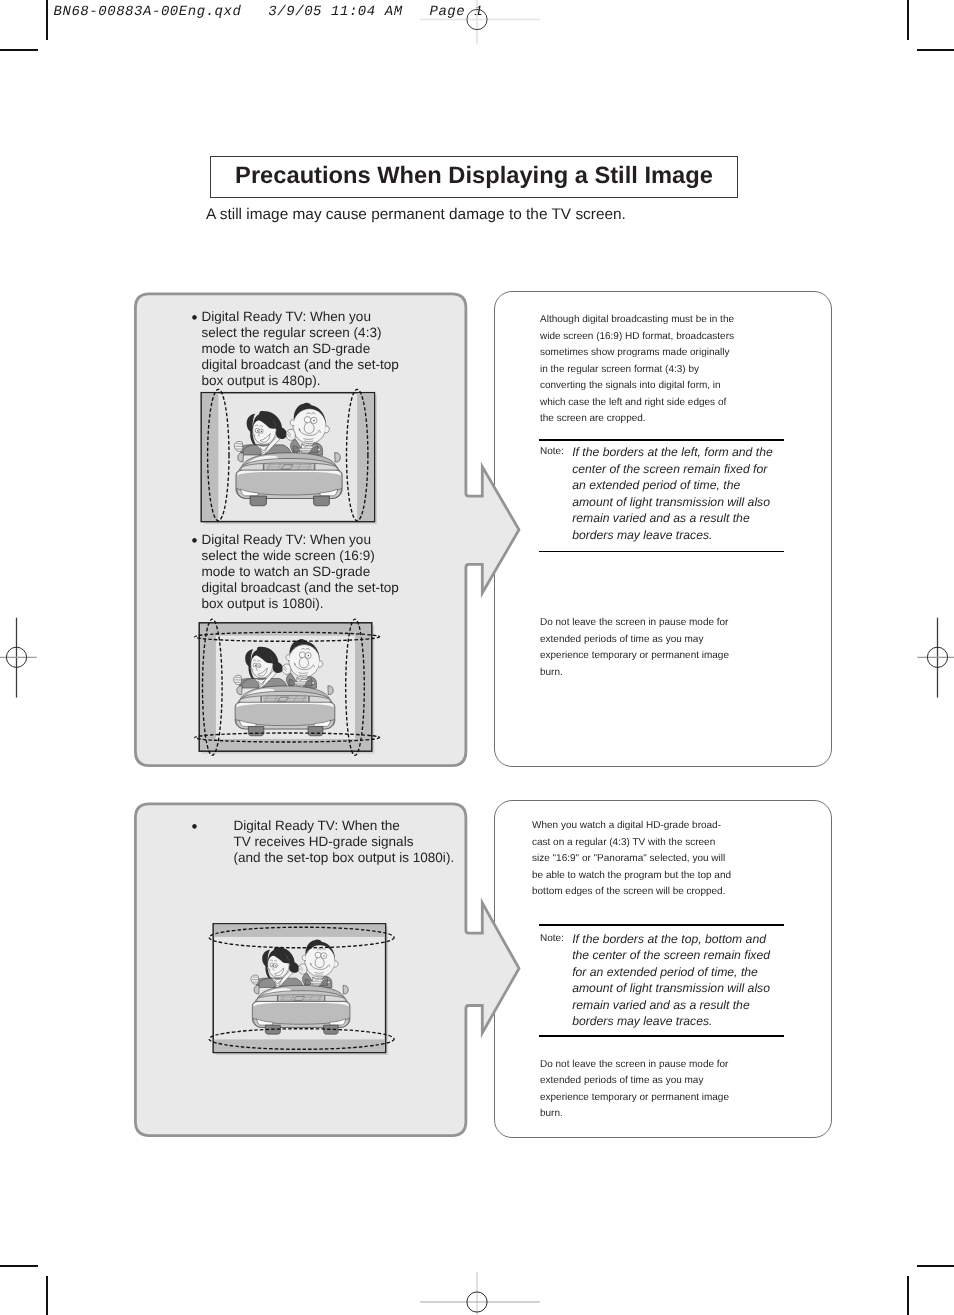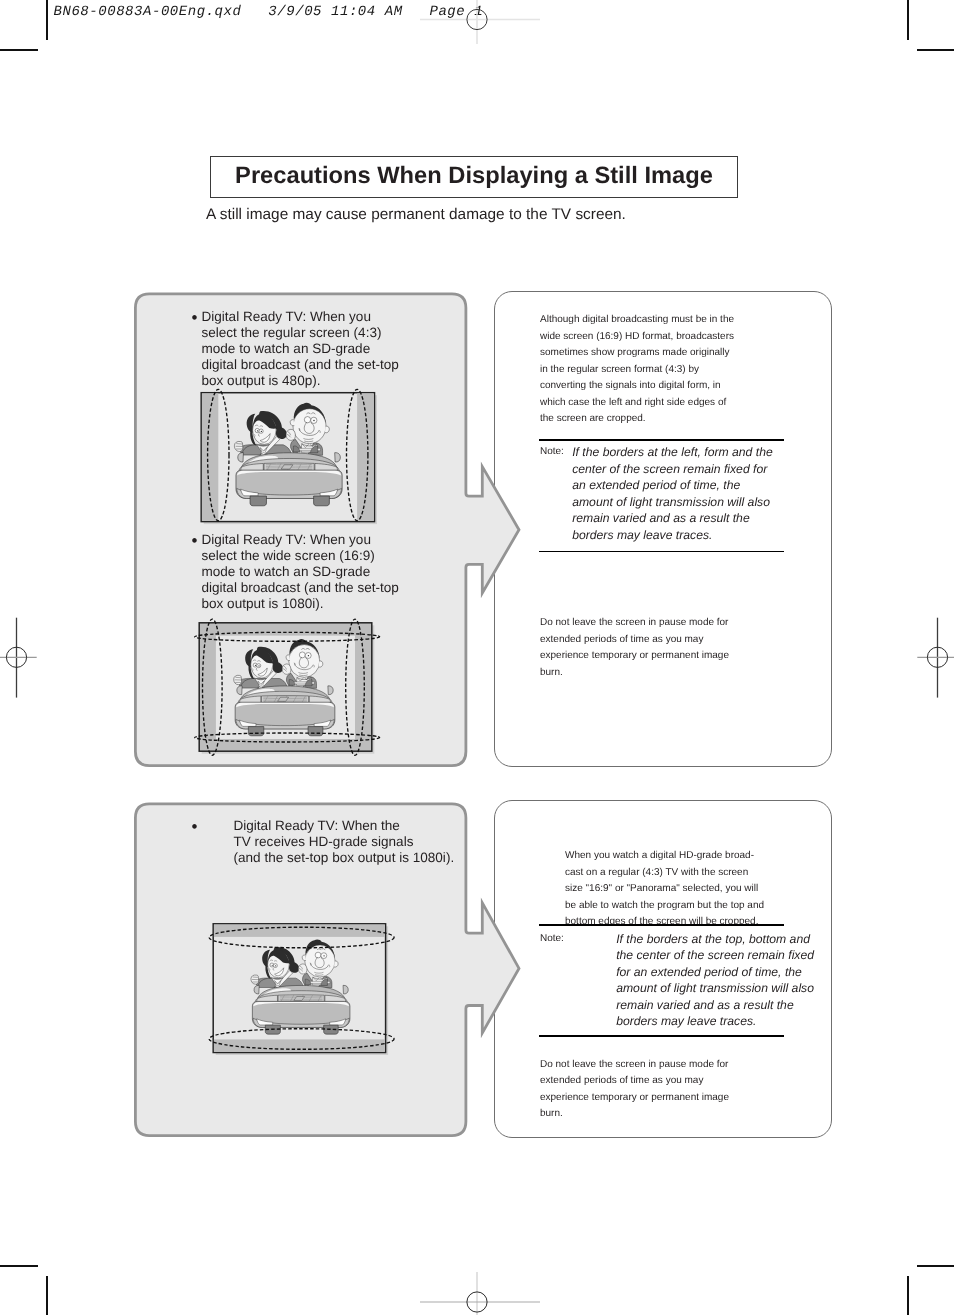--- a/index.html
+++ b/index.html
@@ -276,30 +276,30 @@
     <use href="#car-art"></use>
   </g>
   <g fill="none" stroke="#121212" stroke-width="1.35" stroke-dasharray="3.5 2.1">
     <ellipse cx="96.6" cy="23.5" rx="92.5" ry="10.3"></ellipse>
     <ellipse cx="96.6" cy="125.0" rx="92.5" ry="10.3"></ellipse>
   </g>
 </svg>
 
 <div class="panel-right" style="left:493.5px;top:800px;width:338px;height:338px;"></div>
 
-<div class="rtext" style="left:565px;top:818px;margin-top:30px;">
+<div class="rtext" style="left:532px;top:818px;">
     <span class="bl">When you watch a digital HD-grade broad-</span>
     <span class="bl">cast on a regular (4:3) TV with the screen</span>
     <span class="bl">size "16:9" or "Panorama" selected, you will</span>
     <span class="bl">be able to watch the program but the top and</span>
     <span class="bl">bottom edges of the screen will be cropped.</span>
   </div>
 <div class="rule" style="left:538.7px;top:924px;width:245.3px;"></div>
 <div class="note-label" style="left:540px;top:930.5px;">Note:</div>
-<div class="note" style="left:572.2px;top:930.5px;margin-left:44px;">
+<div class="note" style="left:572.2px;top:930.5px;">
     <span class="bl">If the borders at the top, bottom and</span>
     <span class="bl">the center of the screen remain fixed</span>
     <span class="bl">for an extended period of time, the</span>
     <span class="bl">amount of light transmission will also</span>
     <span class="bl">remain varied and as a result the</span>
     <span class="bl">borders may leave traces.</span>
   </div>
 <div class="rule" style="left:538.7px;top:1035px;width:245.3px;"></div>
 <div class="rtext" style="left:540px;top:1056.5px;">
     <span class="bl">Do not leave the screen in pause mode for</span>

